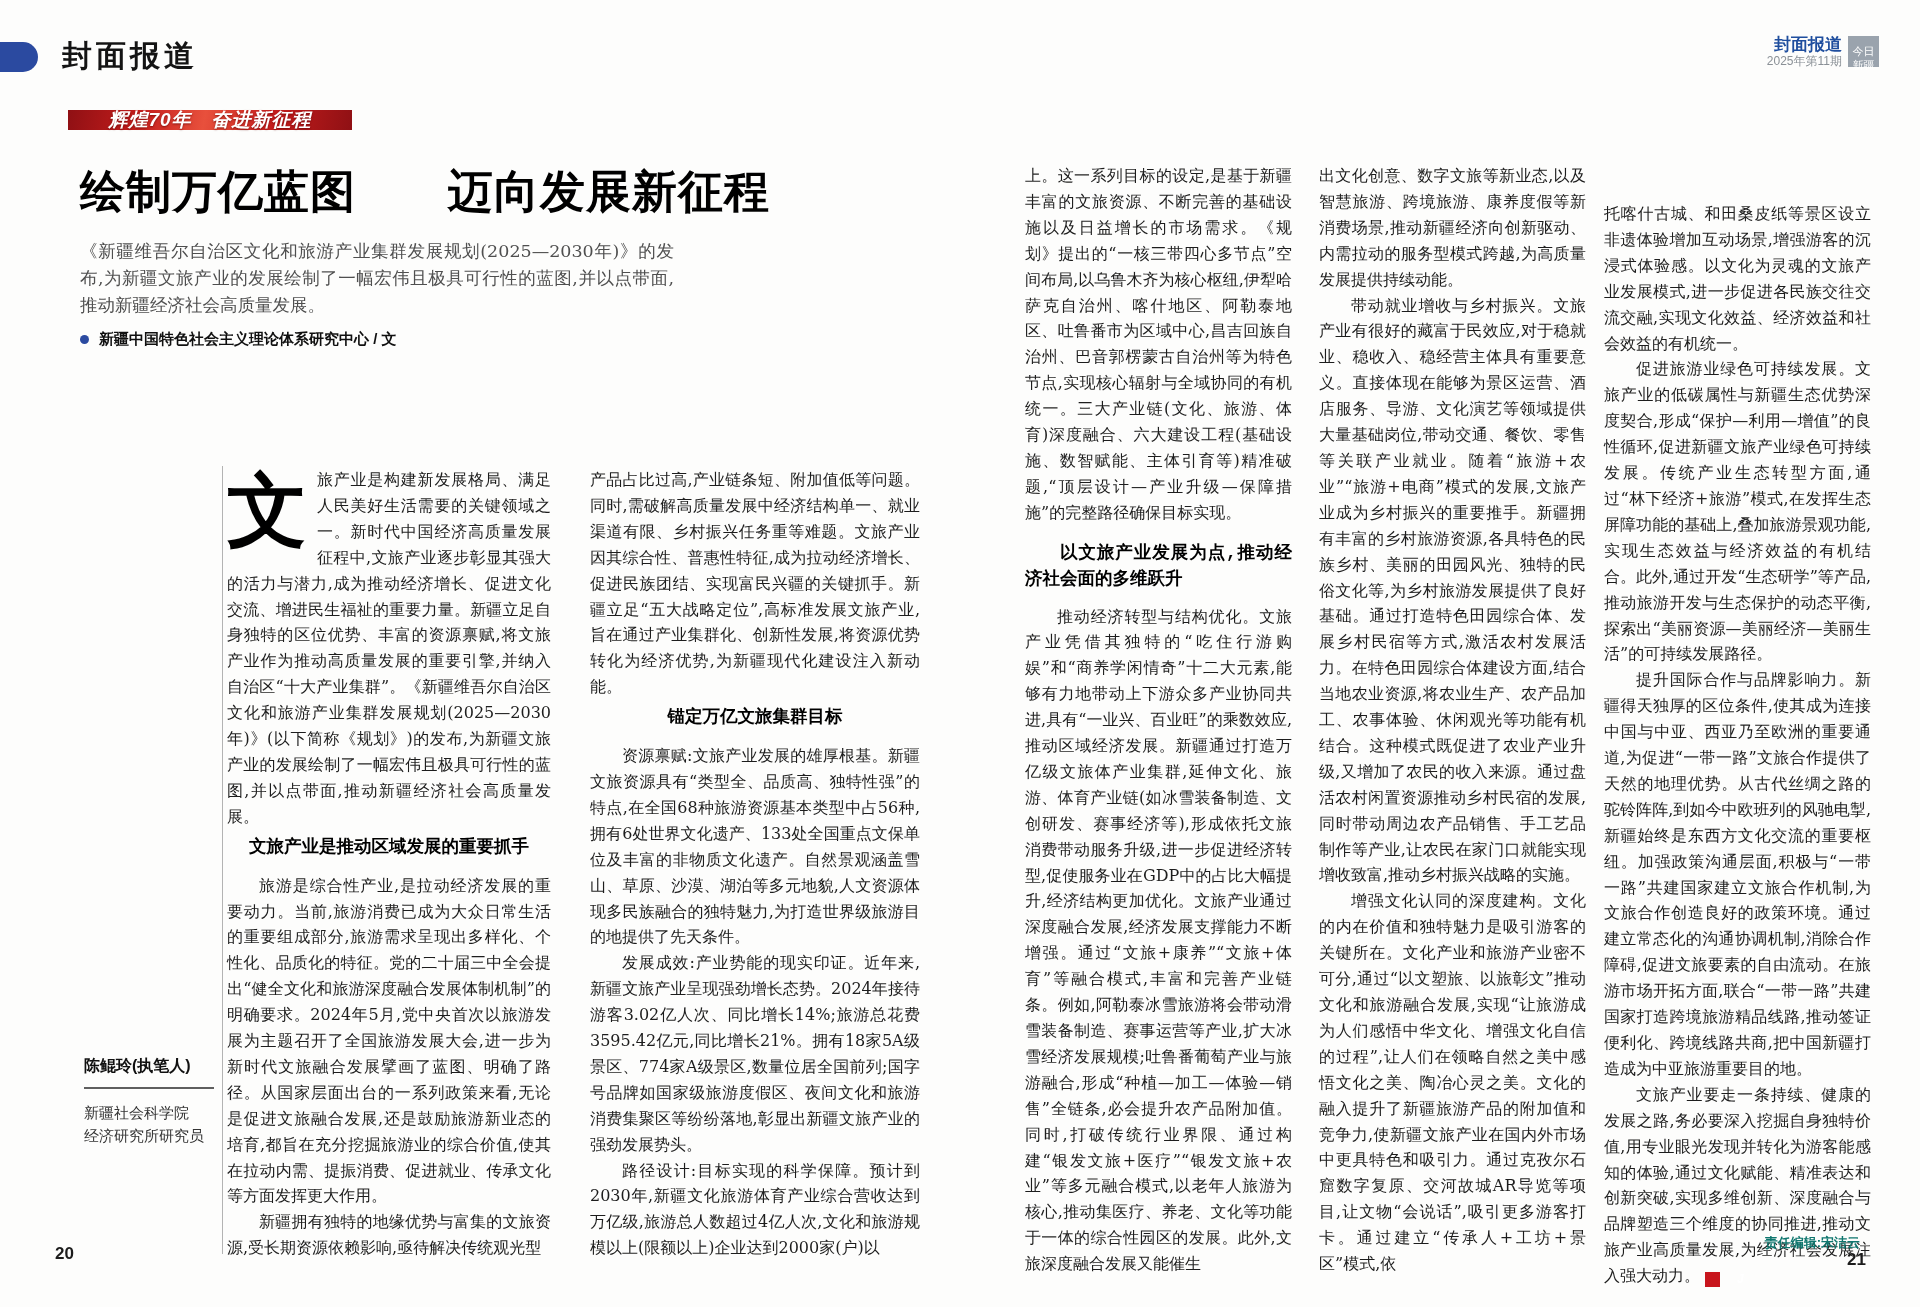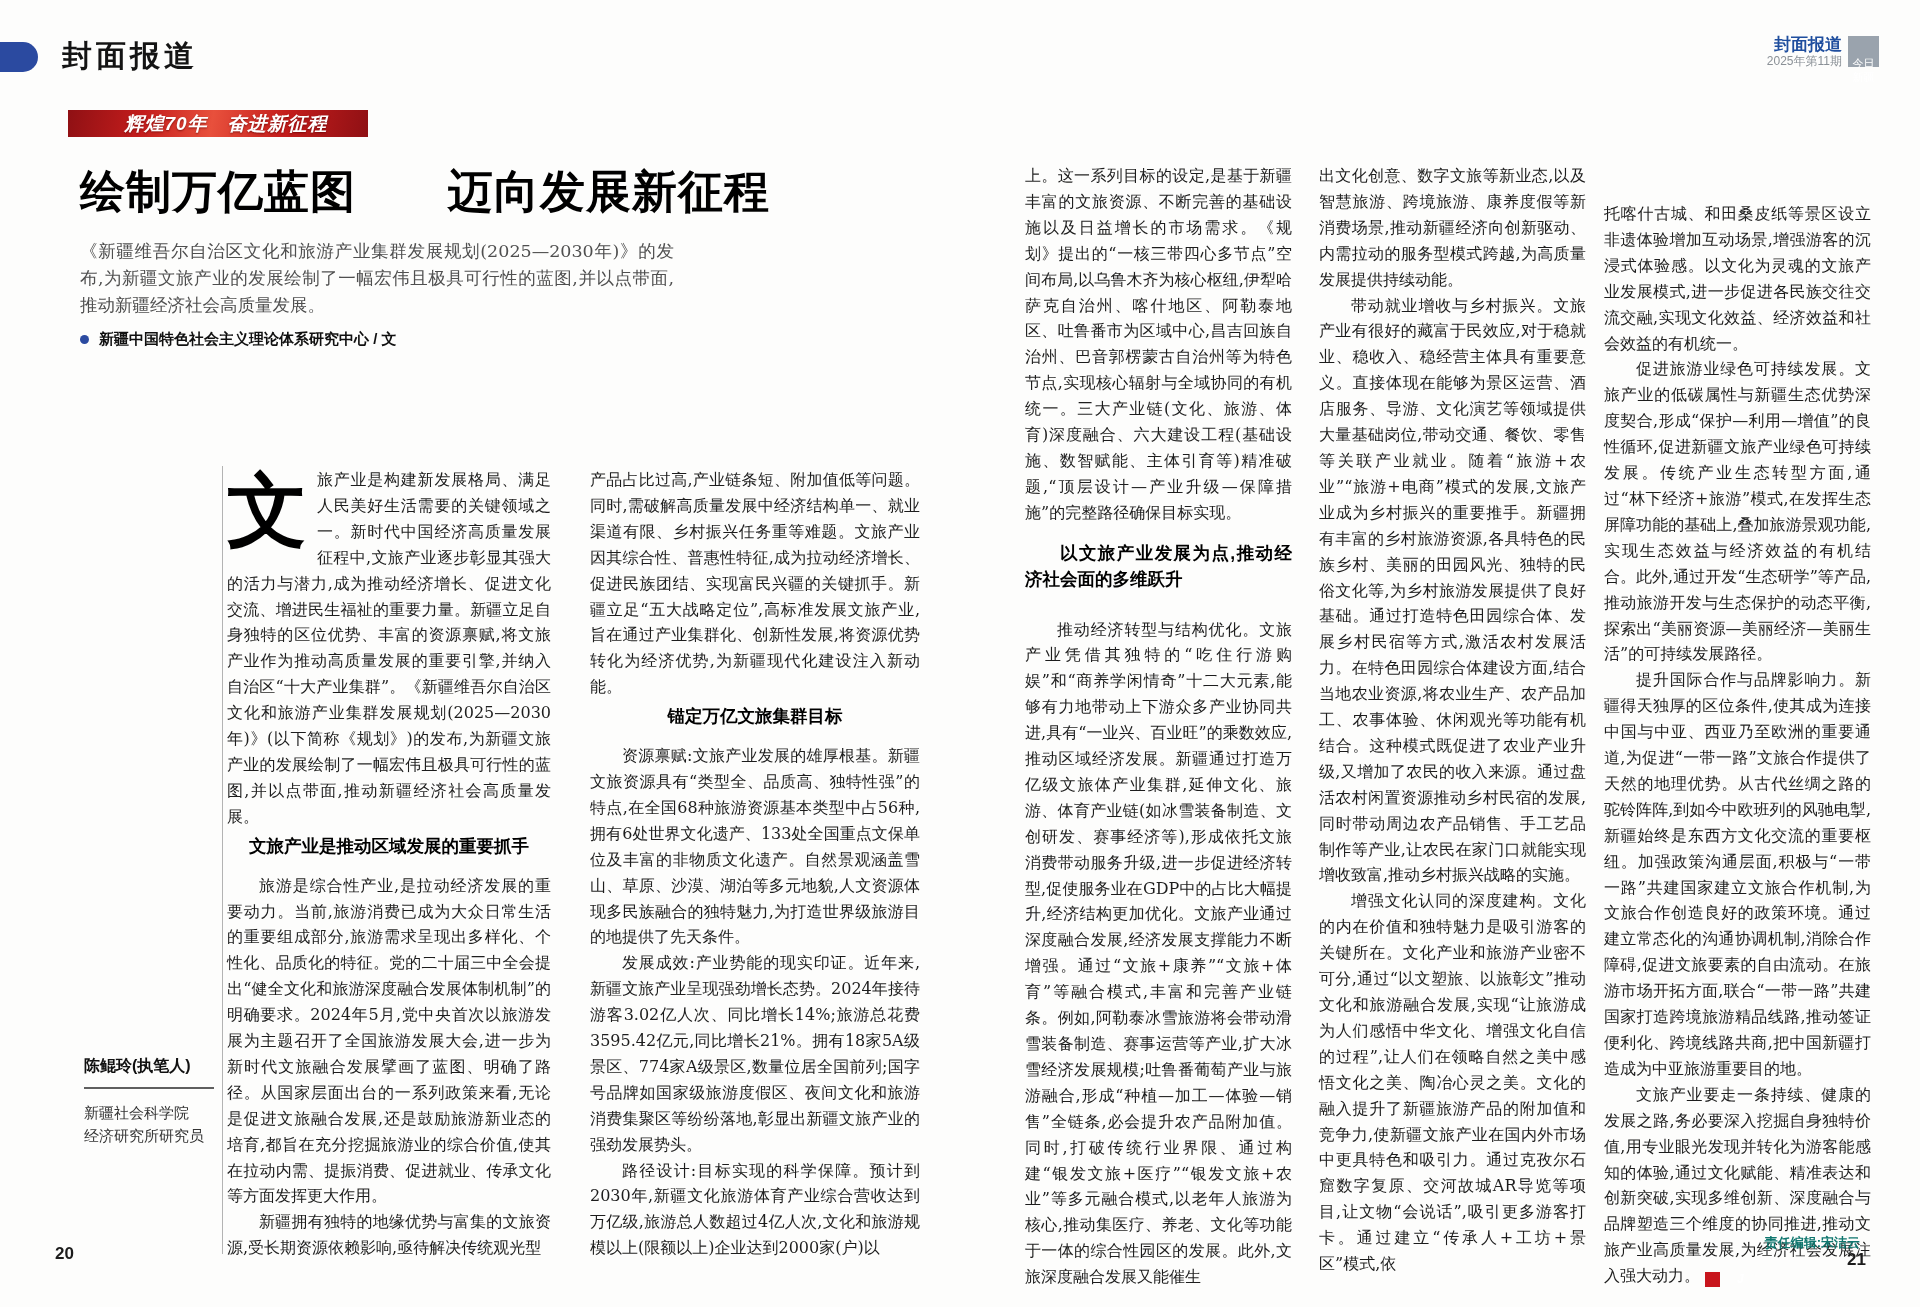--- a/index.html
+++ b/index.html
@@ -12,28 +12,28 @@
                  border-radius:0 15px 15px 0;}
   .hdr-left-label{position:absolute;left:62px;top:36px;font-size:30px;font-weight:700;color:#141414;
                   letter-spacing:4px;font-family:"DejaVu Serif",serif;}
   .hdr-right{position:absolute;left:1717px;top:36px;width:162px;display:flex;justify-content:flex-end;
              align-items:flex-start;gap:6px;}
   .hdr-right-text{text-align:right;}
   .hdr-right-section{color:#1f4e9e;font-weight:700;font-size:17px;line-height:18px;
                      font-family:"Liberation Sans",sans-serif;}
   .hdr-right-issue{color:#8a9096;font-size:12px;line-height:15px;font-family:"Liberation Sans",sans-serif;}
   .hdr-logo{width:31px;height:31px;background:#9aa3ad;color:#fff;font-size:11px;line-height:14px;
-            text-align:center;font-family:"Liberation Sans",sans-serif;box-sizing:border-box;padding-top:20px;}
+            text-align:center;font-family:"Liberation Sans",sans-serif;box-sizing:border-box;padding-top:8px;}
 
   
-  .banner{position:absolute;left:68px;top:110px;width:284px;height:27px;
+  .banner{position:absolute;left:68px;top:110px;width:284px;height:20px;
           background:linear-gradient(100deg,#8f1014 0%,#c41d1c 25%,#e8503c 48%,#c41d1c 72%,#8f1014 100%);
           display:flex;align-items:center;justify-content:center;color:#fff;font-weight:700;font-style:italic;
           font-size:19px;letter-spacing:1px;font-family:"Liberation Sans",sans-serif;
-          text-shadow:0 1px 2px rgba(90,0,0,.65);padding-left:16px;}
+          text-shadow:0 1px 2px rgba(90,0,0,.65);}
   .title{position:absolute;left:74px;top:156px;font-family:"Liberation Sans",sans-serif;font-weight:900;
          font-size:45px;color:#000;letter-spacing:1px;}
   .deck{position:absolute;left:80px;top:238px;width:594px;font-size:17.5px;line-height:27px;color:#4f4f4f;
         text-align:justify;}
   .byline{position:absolute;left:80px;top:330px;display:flex;align-items:center;gap:10px;
           font-family:"Liberation Sans",sans-serif;font-weight:700;font-size:15px;color:#101010;}
   .byline-dot{width:9px;height:9px;border-radius:50%;background:#2b4aa0;flex:0 0 auto;}
 
   
   .vrule{position:absolute;left:222px;top:466px;width:1px;height:788px;background:#b3b3b3;}
@@ -41,21 +41,21 @@
   #col1{left:227px;top:467px;width:324px;height:788px;}
   #col2{left:590px;top:467px;width:330px;height:788px;}
   #colA{left:1025px;top:163px;width:267px;height:1094px;}
   #colB{left:1319px;top:163px;width:267px;height:1094px;}
   #colC{left:1604px;top:163px;width:267px;height:1094px;margin-top:38px;}
   .bodycol p{margin:0;text-indent:2em;}
   .bodycol p.cont{text-indent:0;}
   .bodycol p.first{text-indent:0;}
   .chead{font-family:"Liberation Sans",sans-serif;font-weight:700;font-size:17.5px;color:#000;
          text-align:center;margin:4px 0 13px;text-indent:0;}
-  .chead.runin{text-align:justify;text-indent:2em;margin:15px 0 24px;line-height:25.9px;}
+  .chead.runin{text-align:justify;text-indent:2em;margin:15px 0 11px;line-height:25.9px;font-family:Liberation Mono, monospace;}
   .dropcap{float:left;font-size:80px;line-height:70px;font-weight:700;color:#000;margin:8px 10px 0 0;
            font-family:"DejaVu Serif",serif;}
 
   
   .author-box{position:absolute;left:84px;top:1056px;width:146px;font-family:"Liberation Sans",sans-serif;}
   .author-name{font-weight:700;font-size:16px;color:#101010;}
   .author-rule{border:0;border-top:2px solid #5f5f5f;margin:10px 0 12px 0;width:130px;}
   .author-org{font-size:15px;color:#333;line-height:23px;}
 
   

